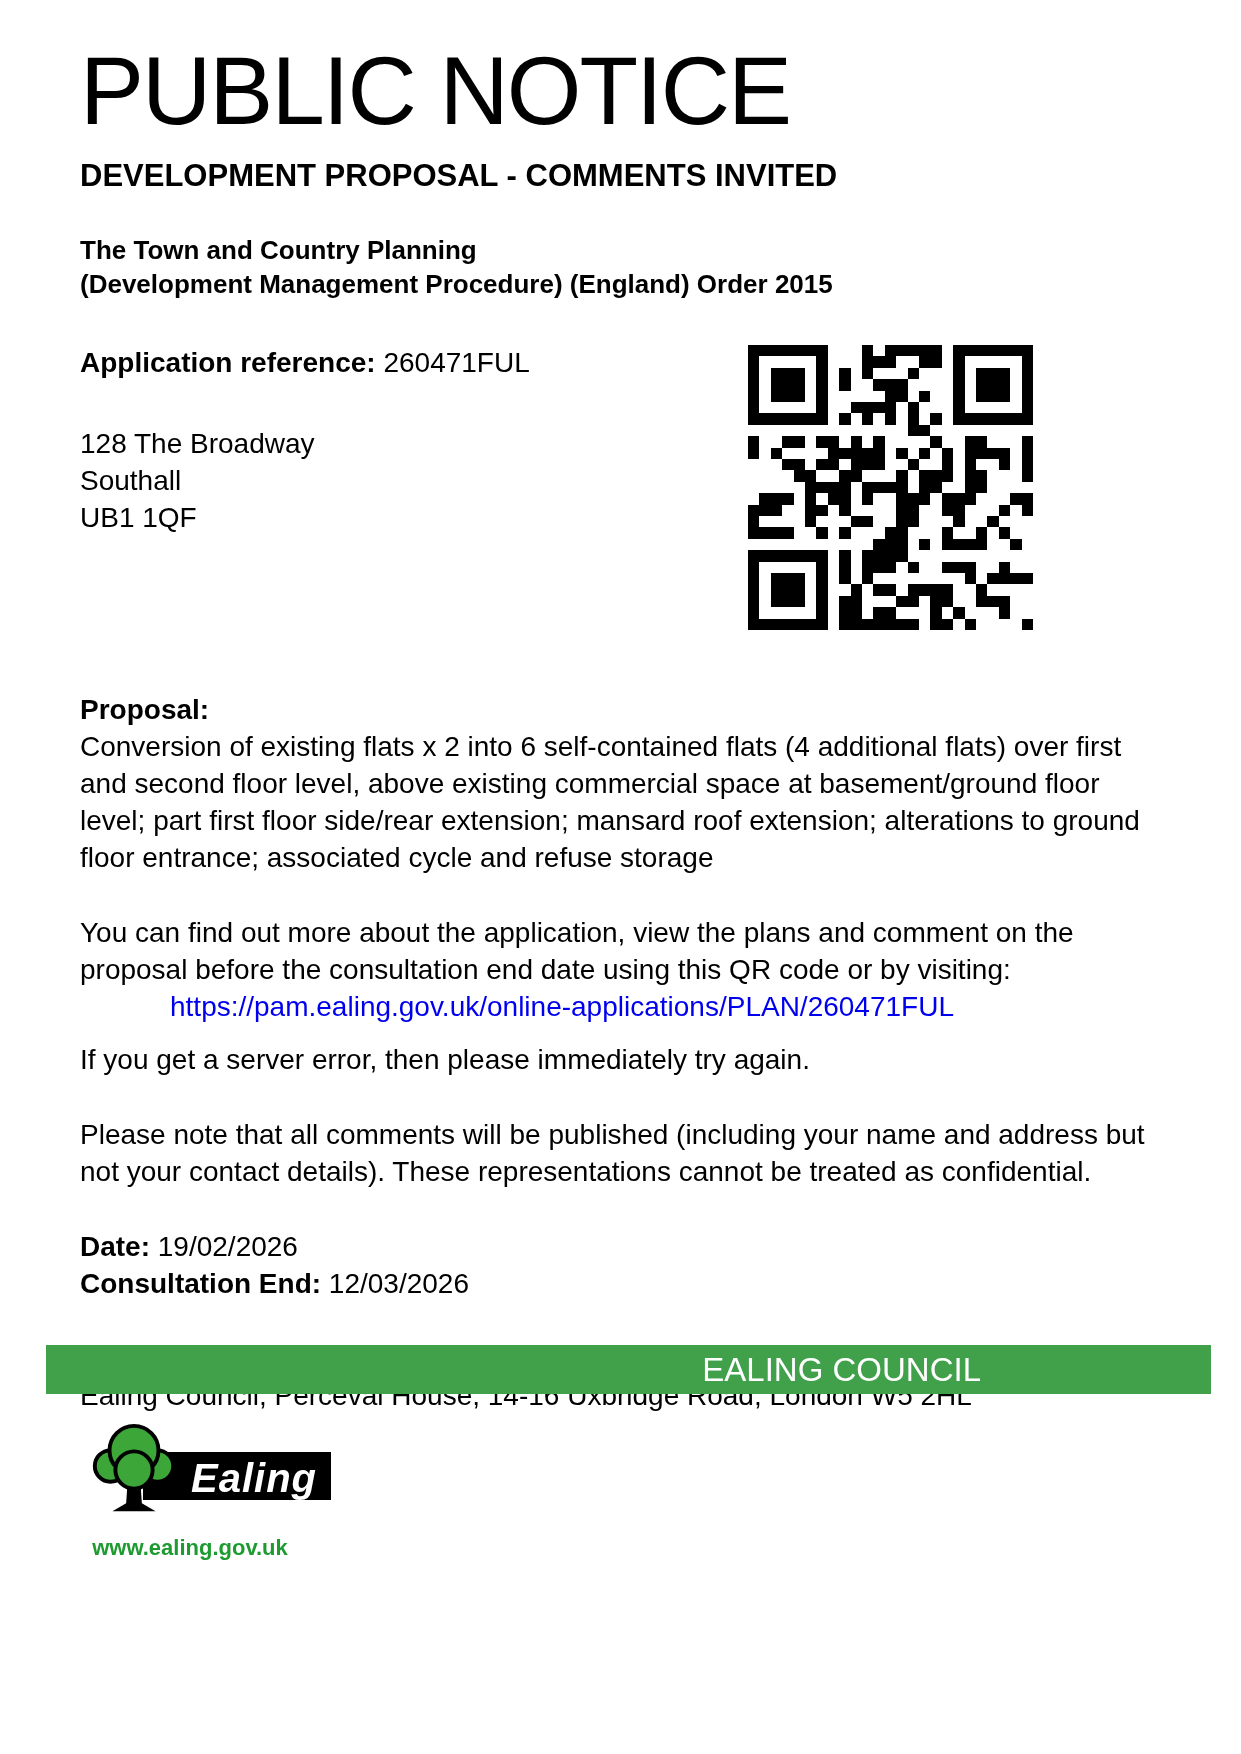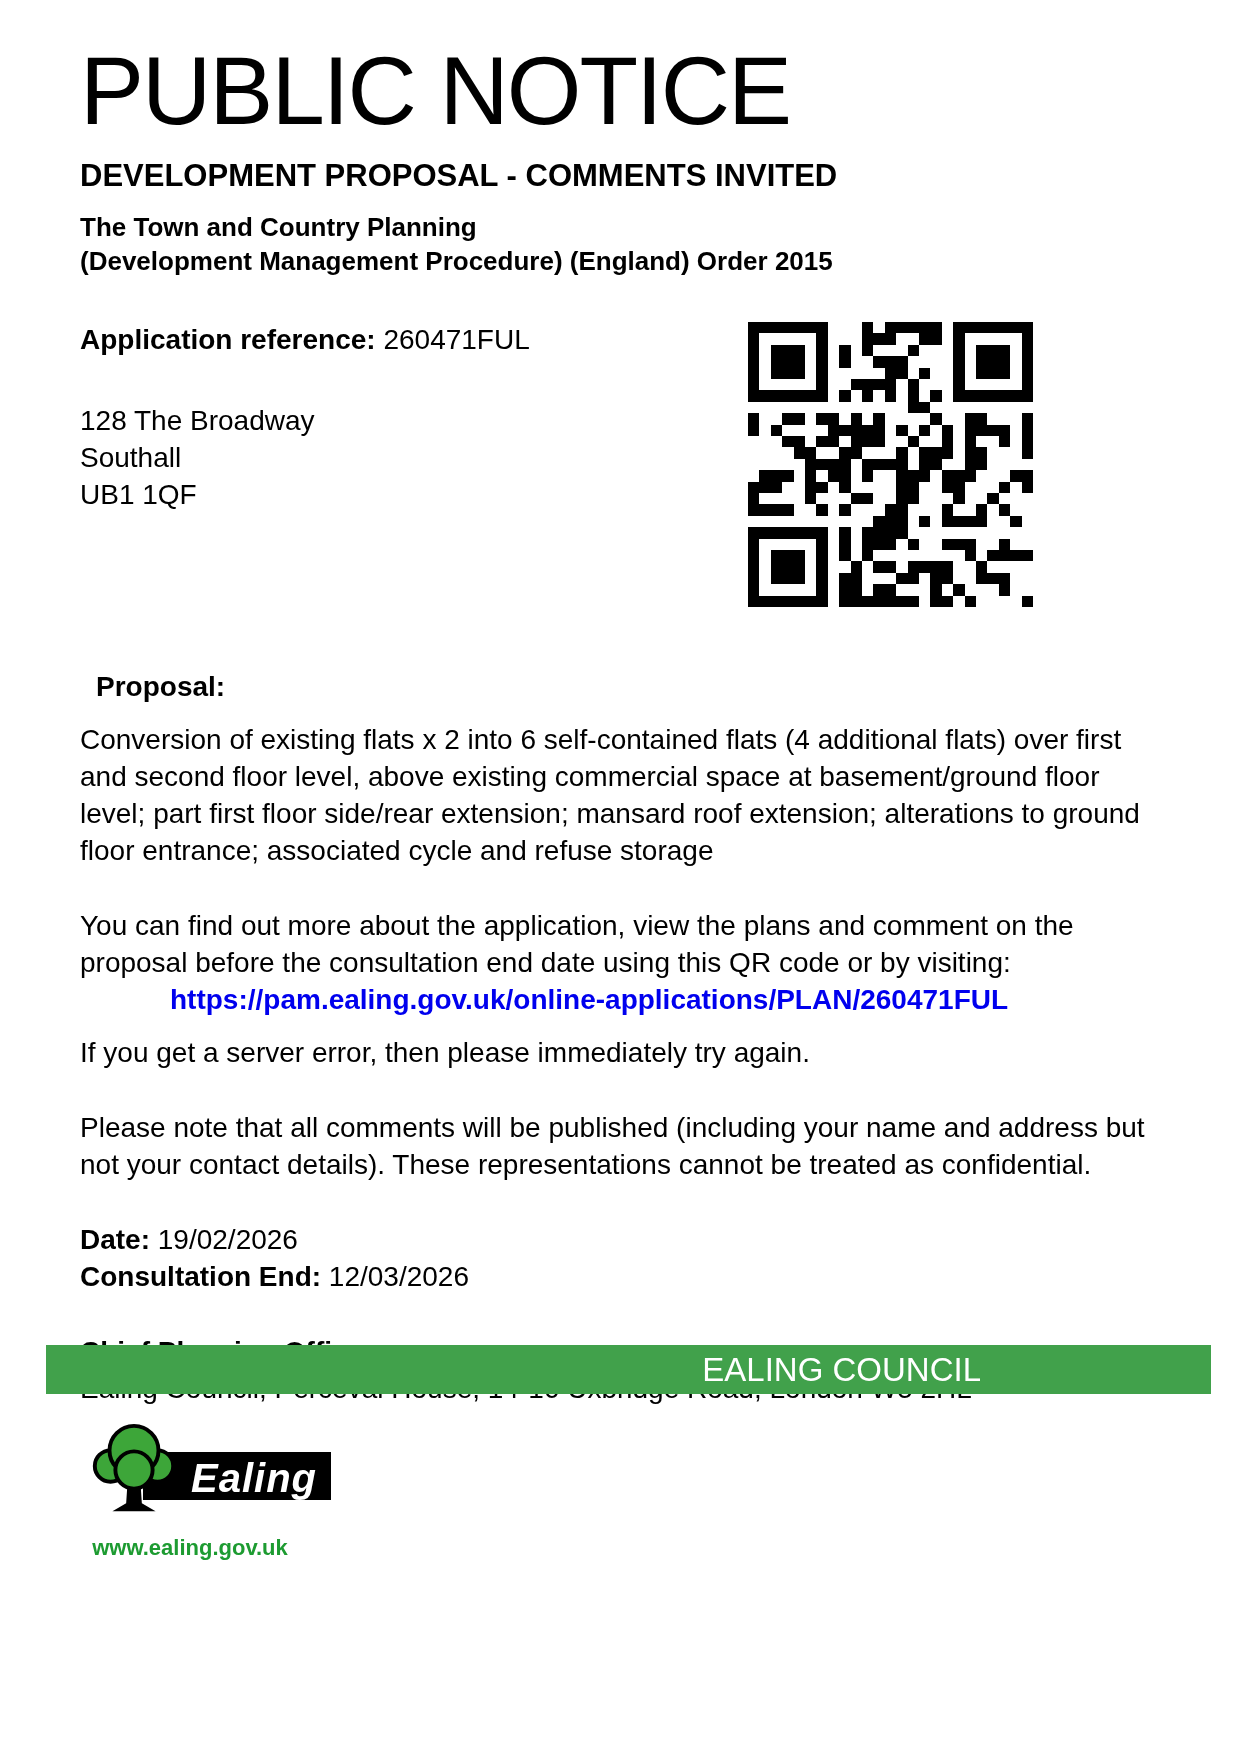--- a/index.html
+++ b/index.html
@@ -22,21 +22,21 @@
     font-size: 96px;
     font-weight: 400;
     letter-spacing: -2px;
     line-height: 1.02;
     margin: 0 0 16px 0;
     white-space: nowrap;
   }
   .subtitle {
     font-size: 31px;
     font-weight: 700;
-    margin: 0 0 13px 0;
+    margin: 0 0 36px 0;
   }
   .act {
     font-weight: 700;
     font-size: 26px;
     margin: 0 0 44px 0;
   }
 
   .content-row {
     display: flex;
     align-items: flex-start;
@@ -49,27 +49,27 @@
 
   .qr-wrap {
     flex: 0 0 auto;
     width: 285px;
     height: 285px;
     margin-right: 128px;
     background: #ffffff;
   }
   .qr-wrap svg { width: 100%; height: 100%; display: block; fill: #000; shape-rendering: crispEdges; }
 
-  .proposal-label { margin: 16px; }
+  .proposal-label { margin: 0; }
   .proposal-text { margin: 0 0 38px 0; }
   .more-info { margin: 0; }
   .link-line { margin: 0; padding-left: 90px; }
   .app-link {
     color: var(--linkBlue, #0000ee);
-    font-weight: 700;
+    font-weight: 400;
     text-decoration: none;
     cursor: pointer;
   }
   .server-error { margin: 16px 0 38px 0; }
   .publication { margin: 0 0 38px 0; }
   .date-block { margin: 0 0 38px 0; }
   .date-line { margin: 0; }
   .officer-block { margin: 0; }
   .officer-title { margin: 0; }
   .officer-address { margin: 0; }

